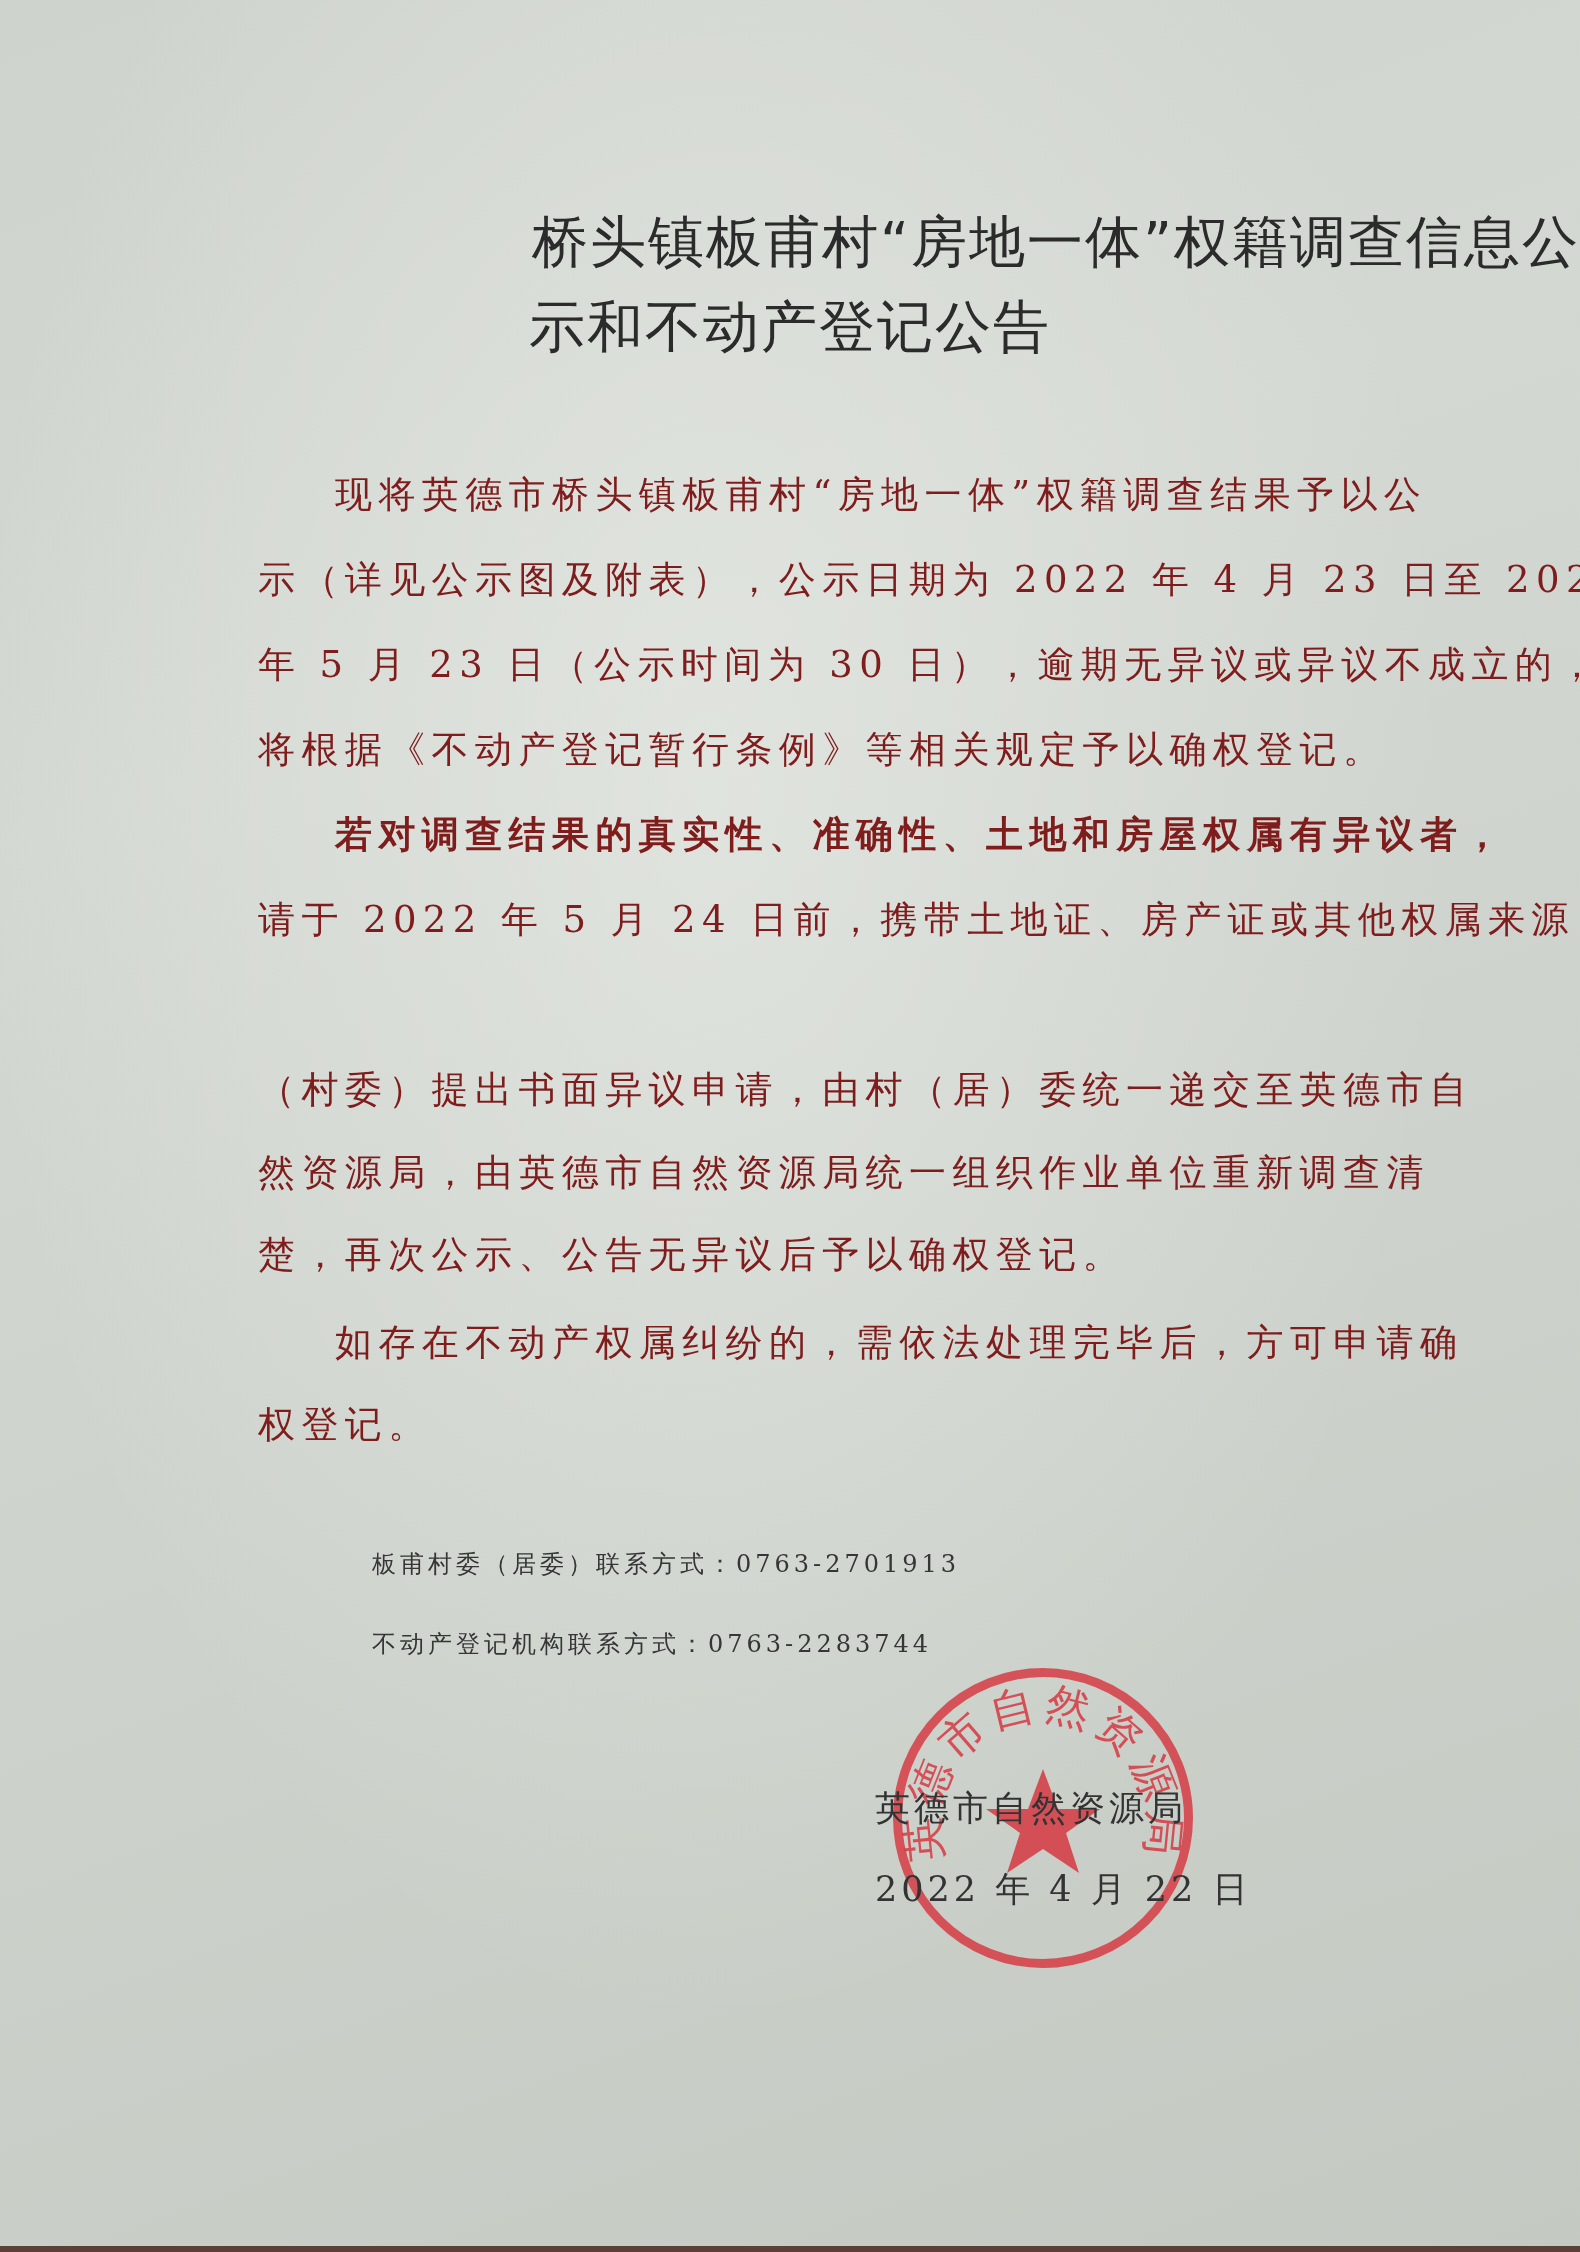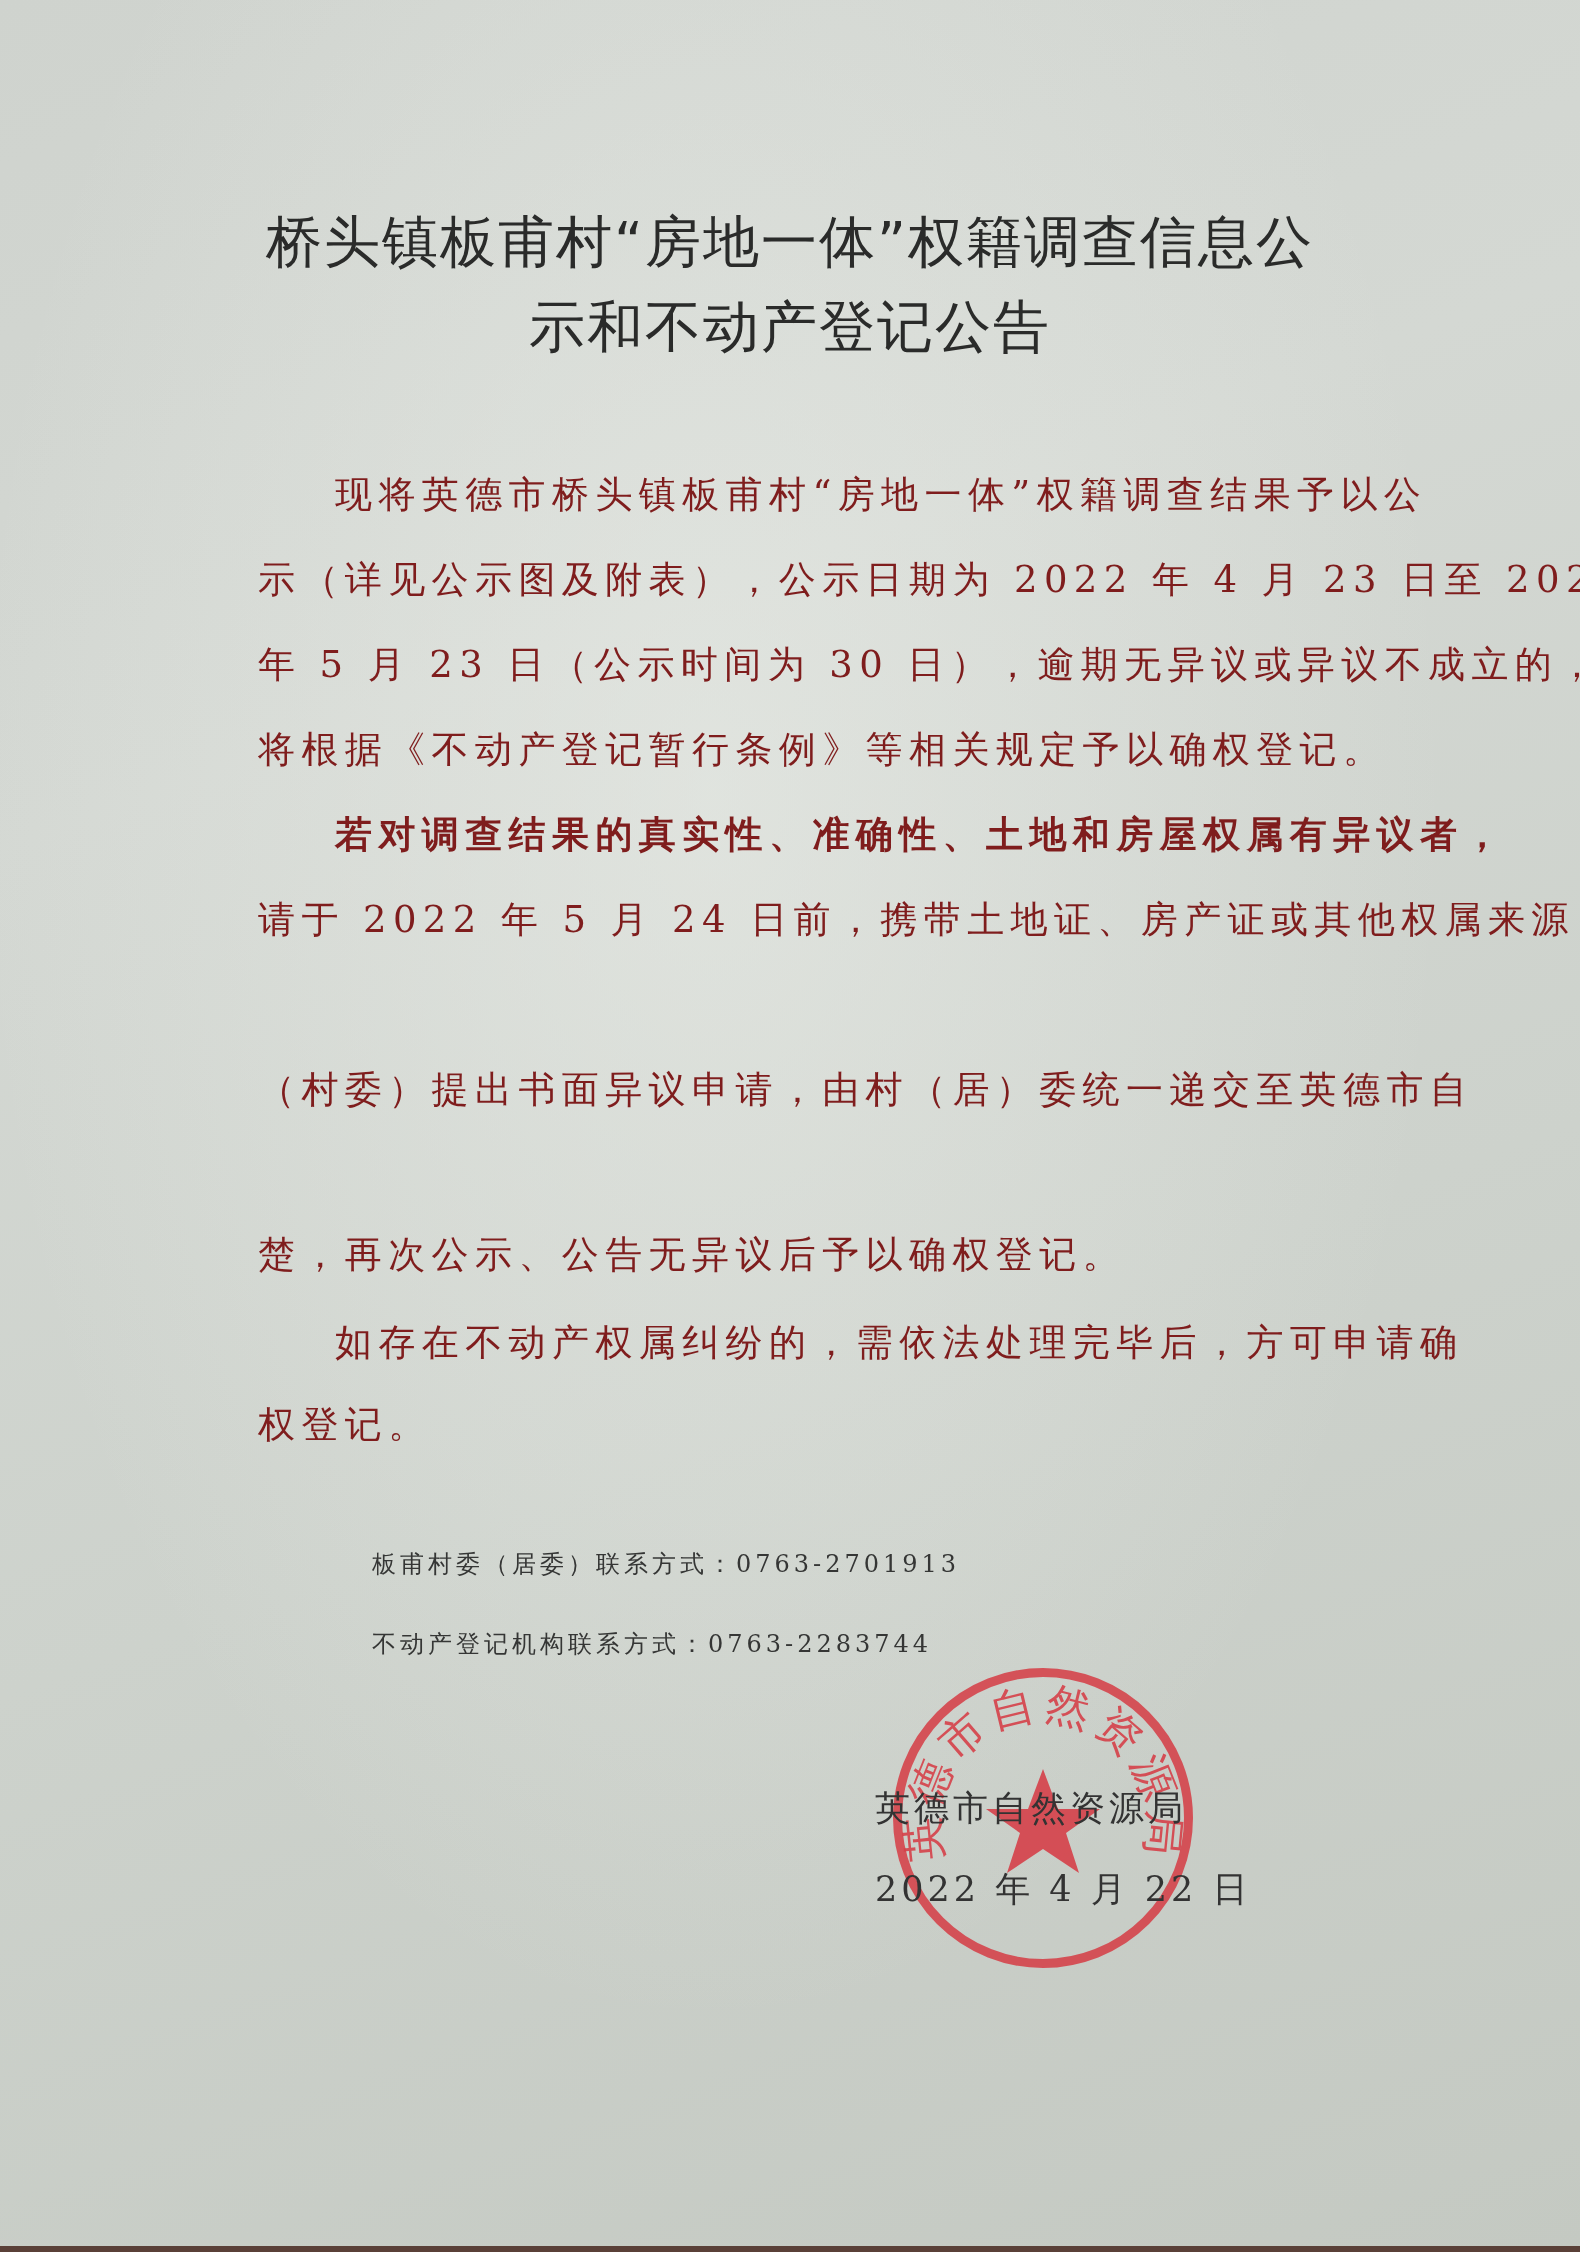--- a/index.html
+++ b/index.html
@@ -19,21 +19,21 @@
   }
   .bottom-edge {
     position:absolute; left:0; bottom:0; width:1580px; height:6px;
     background:#5a4038;
   }
   .title {
     position:absolute; left:0; width:1580px; text-align:center;
     font-family: "DejaVu Sans", "Liberation Sans", sans-serif;
     font-size:56px; letter-spacing:2px; color:#2a2b2a; font-weight:500;
   }
-  .t1 { top:205px; }
+  .t1 { top:205px;text-align:right; }
   .t2 { top:290px; }
   .line {
     position:absolute; left:258px; width:1090px;
     font-size:37px; letter-spacing:6.4px; white-space:nowrap; color:#7f1d1d;
     transform-origin:left center;
   }
   .indent { left:335px; }
   .contact {
     position:absolute; left:372px; font-size:24px; letter-spacing:4px;
     white-space:nowrap; color:#353635;
@@ -58,20 +58,21 @@
   <div class="title t2">示和不动产登记公告</div>
 
   <div class="line indent" style="top:470px;">现将英德市桥头镇板甫村“房地一体”权籍调查结果予以公</div>
   <div class="line" style="top:555px;">示（详见公示图及附表），公示日期为 2022 年 4 月 23 日至 2022</div>
   <div class="line" style="top:640px;">年 5 月 23 日（公示时间为 30 日），逾期无异议或异议不成立的，</div>
   <div class="line" style="top:725px;">将根据《不动产登记暂行条例》等相关规定予以确权登记。</div>
 
   <div class="line indent" style="top:810px;font-weight:bold;">若对调查结果的真实性、准确性、土地和房屋权属有异议者，</div>
   <div class="line" style="top:895px;">请于 2022 年 5 月 24 日前，携带土地证、房产证或其他权属来源</div>
   <div class="line" style="top:1065px;">（村委）提出书面异议申请，由村（居）委统一递交至英德市自</div>
+  <div class="line" style="top:1148px;">然资源局，由英德市自然资源局统一组织作业单位重新调查清</div>
   <div class="line" style="top:1230px;">楚，再次公示、公告无异议后予以确权登记。</div>
 
   <div class="line indent" style="top:1318px;">如存在不动产权属纠纷的，需依法处理完毕后，方可申请确</div>
   <div class="line" style="top:1400px;">权登记。</div>
 
   <div class="contact" style="top:1548px;">
     <span>板甫村委（居委）联系方式：</span><span>0763-2701913</span>
   </div>
   <div class="contact" style="top:1628px;">
     <span>不动产登记机构联系方式：</span><span>0763-2283744</span>

